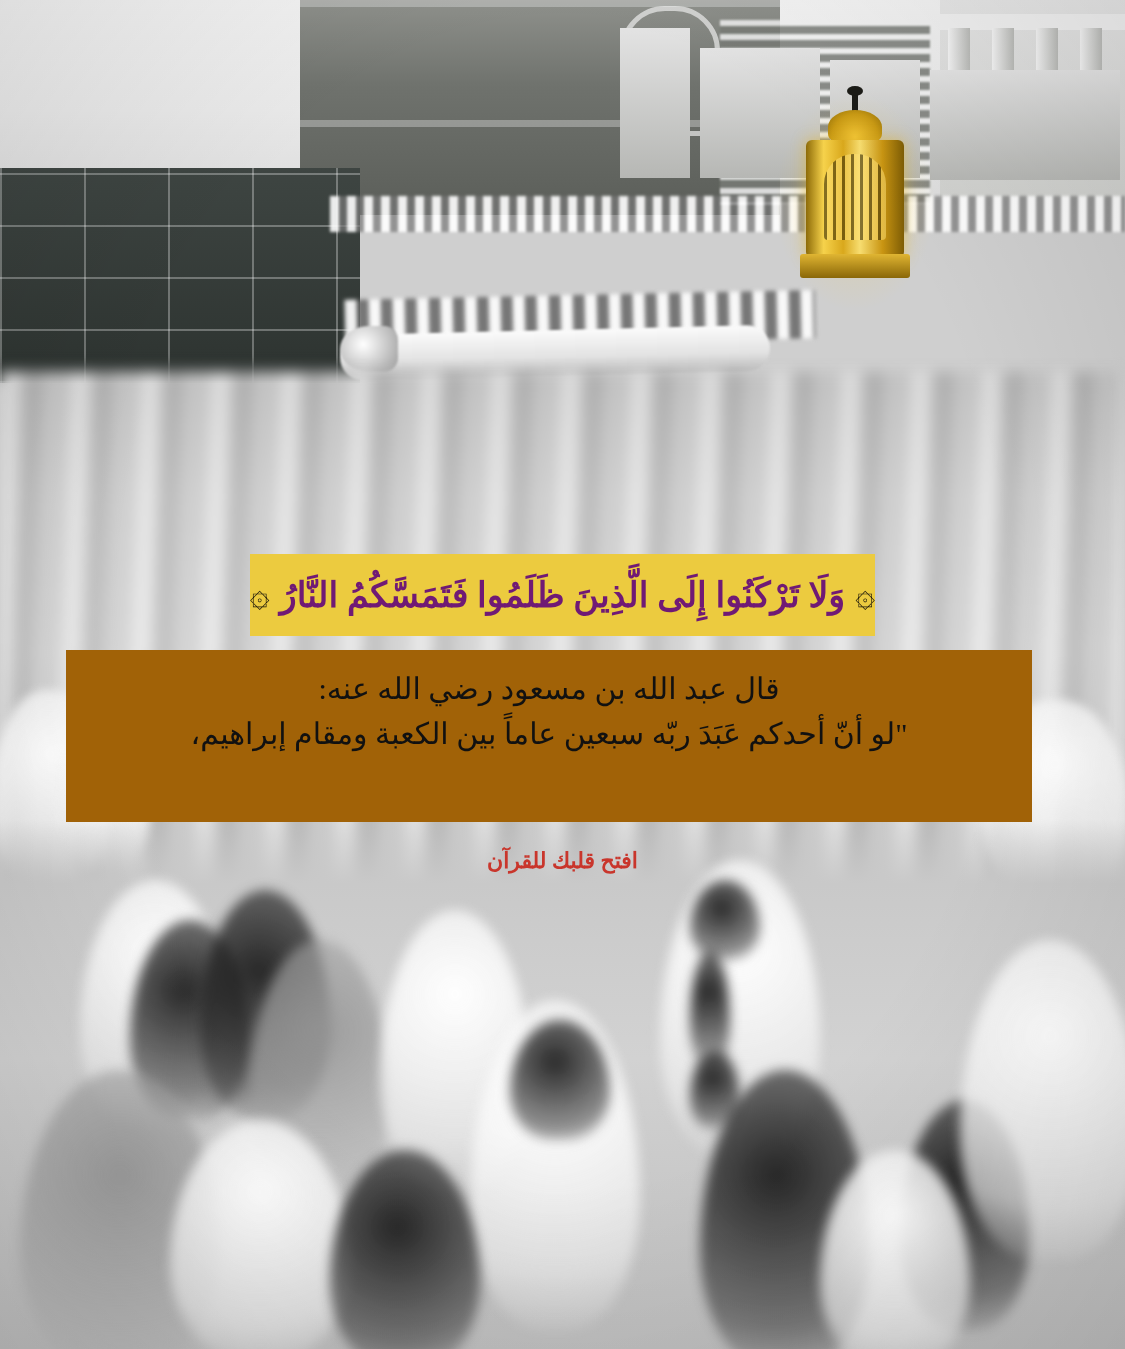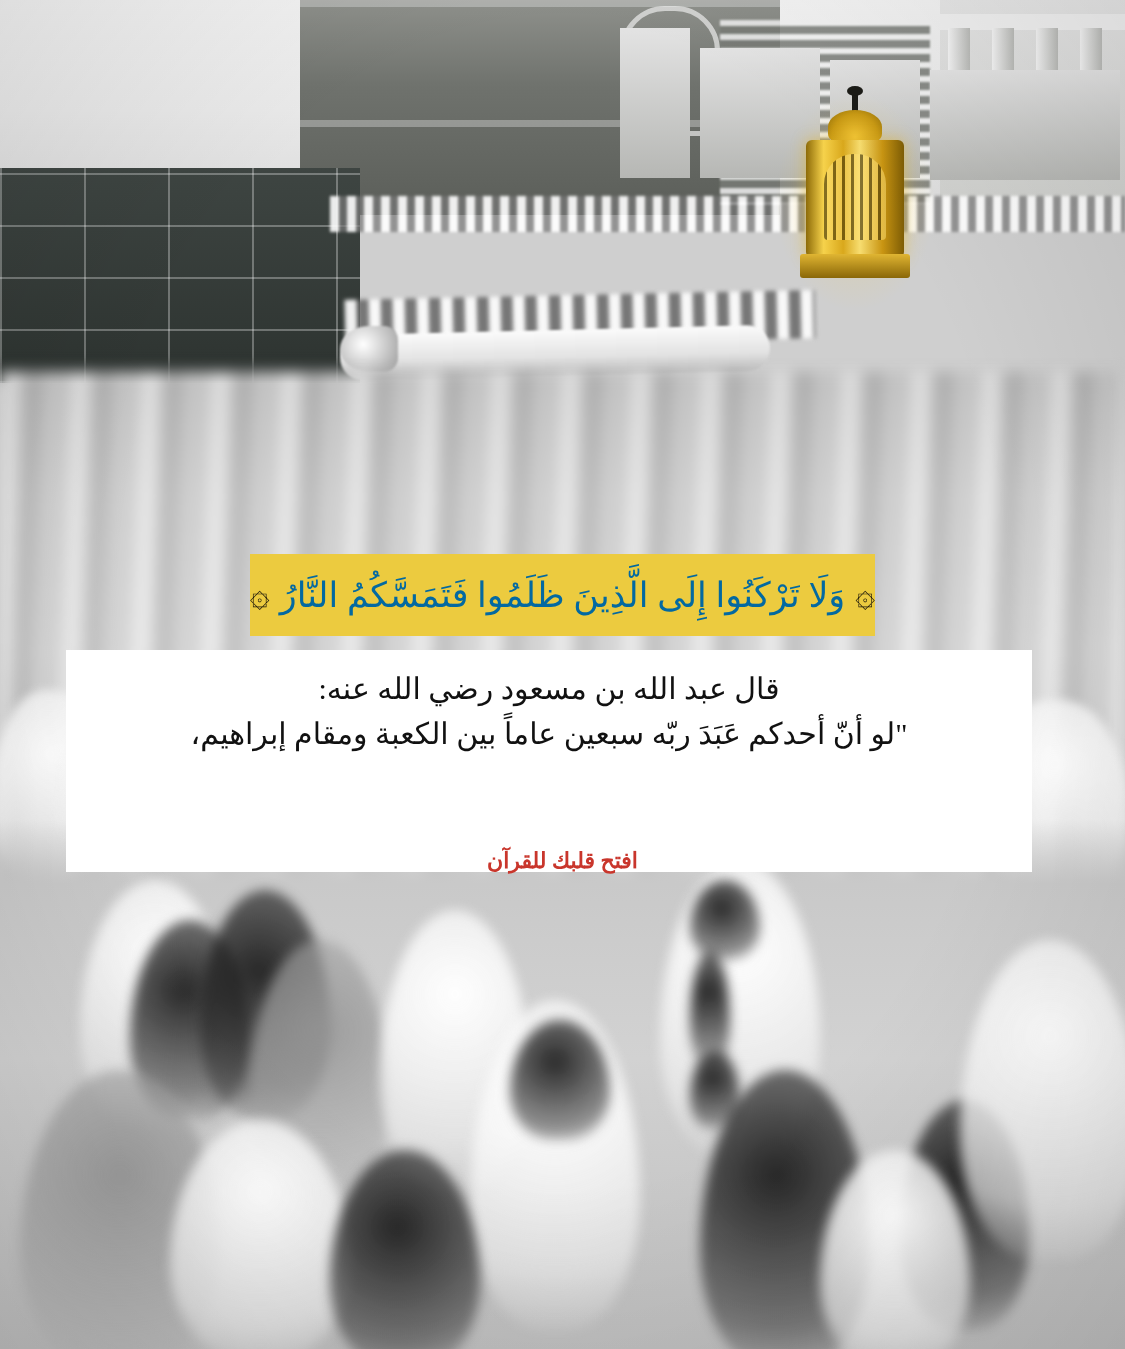--- a/index.html
+++ b/index.html
@@ -214,37 +214,37 @@
     left: 250px; top: 554px; width: 625px; height: 82px;
     background: #eccb3f;
     display: flex;
     align-items: center;
     justify-content: center;
     direction: rtl;
   }
   .ayah-text {
     font-family: "Liberation Serif", serif;
     font-size: 35px;
-    font-weight: 400;
-    color: #0369a1;
+    font-weight: 700;
+    color: #701a75;
     letter-spacing: -.5px;
     white-space: nowrap;
     padding: 0 6px;
   }
   .ayah-orn {
     font-size: 34px;
     color: #1a1509;
     line-height: 1;
     padding: 0 4px;
   }
 
   .hadith-box {
     position: absolute;
-    left: 66px; top: 650px; width: 966px; height: 222px;
-    background: #ffffff;
+    left: 66px; top: 650px; width: 966px; height: 172px;
+    background: #a16207;
     direction: rtl;
     padding: 14px 26px 10px 26px;
     box-sizing: border-box;
   }
   .hadith-line {
     font-family: "Liberation Serif", serif;
     color: #111;
     text-align: center;
     line-height: 1.5;
   }

